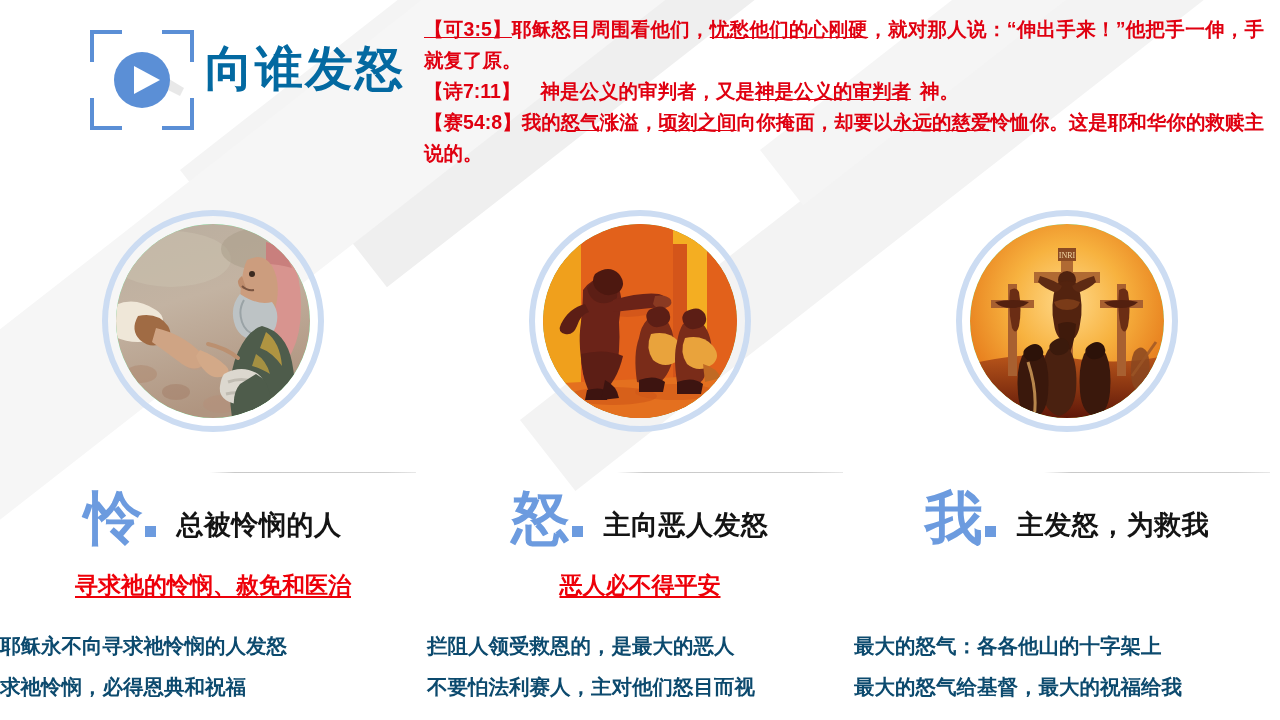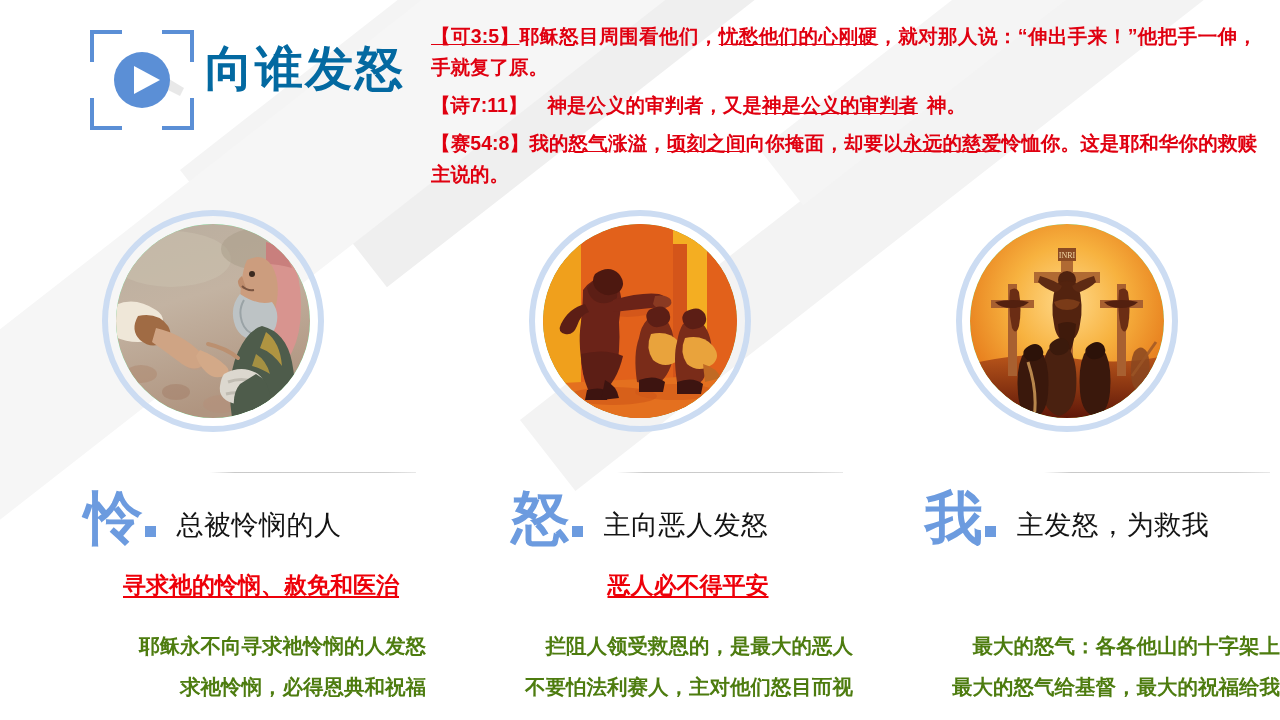--- a/index.html
+++ b/index.html
@@ -33,21 +33,21 @@
     position:absolute;left:205px;top:45px;
     font-size:48px;font-weight:bold;color:#0369a1;
     letter-spacing:2px;line-height:1;white-space:nowrap;
   }
 
   .scripture{
     position:absolute;left:424px;top:14px;width:840px;
     color:#E00010;font-weight:bold;font-size:19.5px;line-height:31px;
     text-align:justify;
   }
-  .scripture p{margin:7px;}
+  .scripture p{margin:0;}
   .scripture u{text-decoration:underline;text-underline-offset:1px;}
   .sp-gap{display:inline-block;width:20px;}
   .sp-gap-s{display:inline-block;width:9px;}
 
   
   .cols{position:absolute;left:0;top:180px;width:1280px;height:540px;}
   .col{position:absolute;top:0;width:426px;height:540px;}
   .c1{left:0px;}
   .c2{left:427px;}
   .c3{left:854px;}
@@ -81,37 +81,36 @@
   }
   .big-char{
     font-size:58px;font-weight:bold;color:#6c9bdf;line-height:0.92;
     letter-spacing:0;
   }
   .dot{
     display:inline-block;width:11px;height:11px;background:#6c9bdf;
     margin:0 9px 7px 2px;vertical-align:bottom;
   }
   .sub-head{
-    font-size:27px;font-weight:normal;color:#141414;
+    font-size:27px;font-weight:bold;color:#141414;
     line-height:1;padding-bottom:5px;letter-spacing:0.5px;
     white-space:nowrap;
     margin-left:12px;
   }
 
   .red-line{
     position:absolute;top:390px;left:0;width:426px;text-align:center;
     color:#EE0009;font-weight:bold;font-size:23px;
     text-decoration:underline;text-underline-offset:3px;
     white-space:nowrap;
-    margin-left:48px;
   }
 
   .blue-lines{
-    position:absolute;top:445px;left:0;width:426px;text-align:right;
-    color:#4d7c0f;font-weight:bold;font-size:20.5px;line-height:41px;
+    position:absolute;top:445px;left:0;width:426px;text-align:left;
+    color:#0c4a6e;font-weight:bold;font-size:20.5px;line-height:41px;
   }
   .blue-lines div{white-space:nowrap;}
 </style>
 </head>
 <body>
 
 <div id="slide">
 
   <div class="bg-streaks">
     <div class="streak s1"></div>

